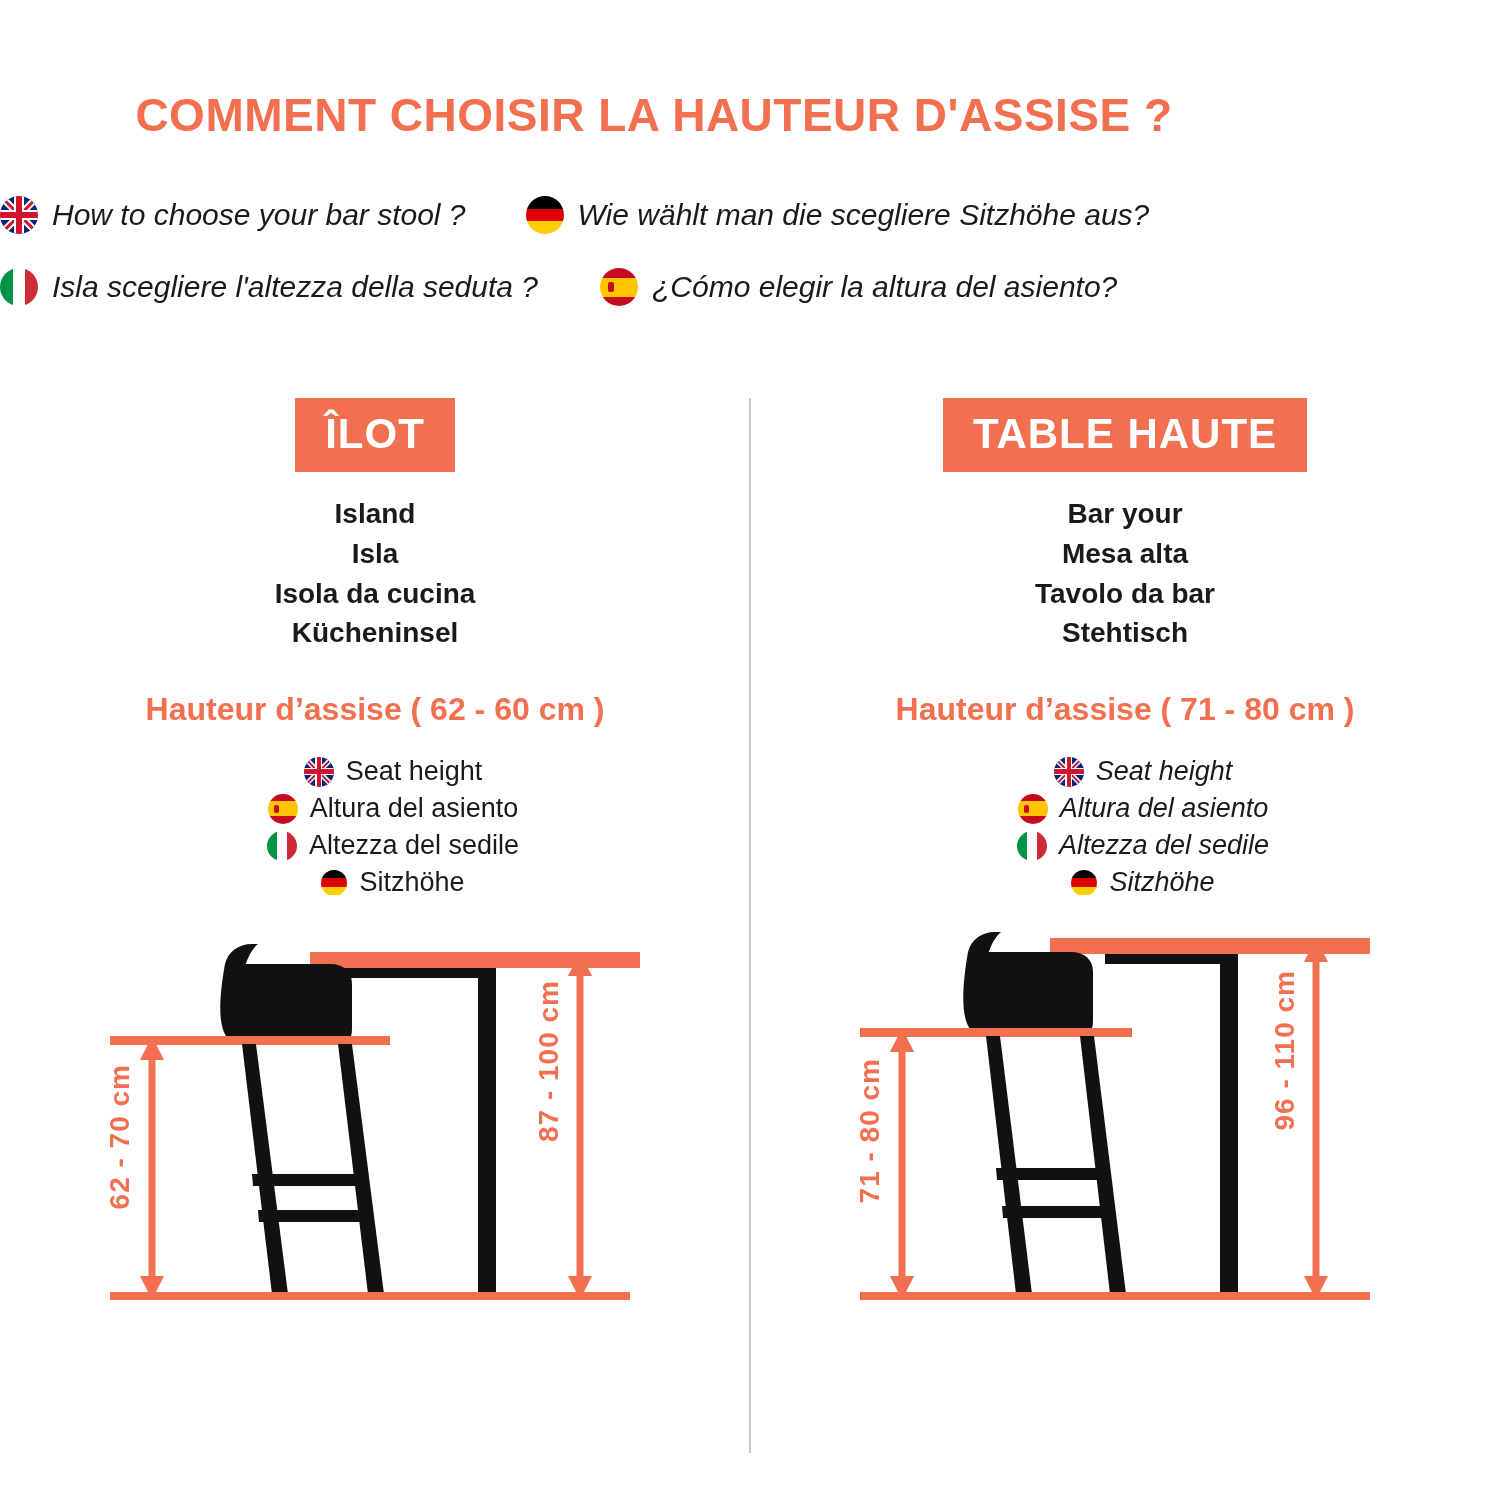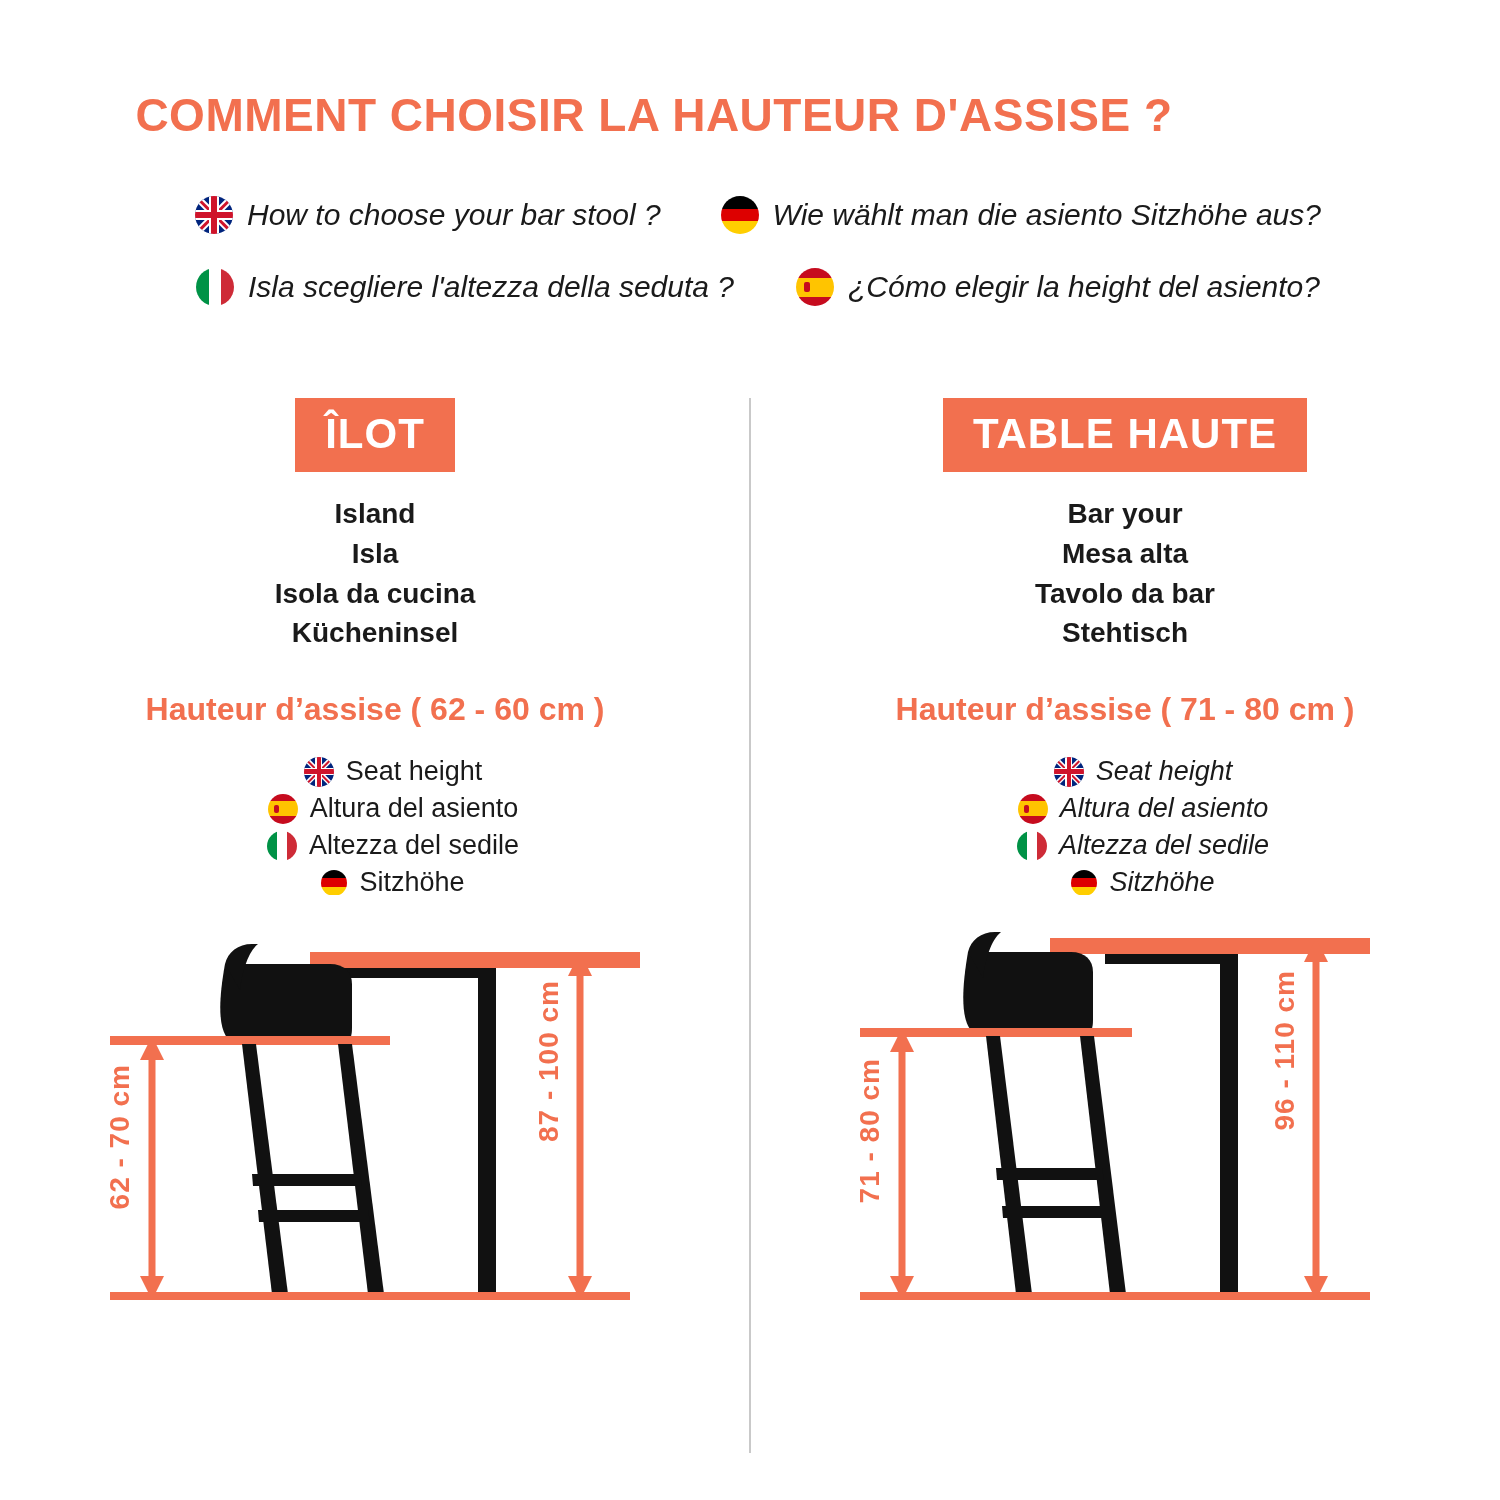--- a/index.html
+++ b/index.html
@@ -13,21 +13,21 @@
   }
   .page { position:relative; width:1500px; height:1500px; }
 
   
   .main-title {
     position:absolute; top:88px; left:0; width:1308px;
     text-align:center;
     color:#f2704f;
     font-size:46px; font-weight:bold; letter-spacing:0.5px;
   }
-  .lang-row { position:absolute; width:1500px; display:flex; justify-content:center; align-items:center;padding-left:16px; }
+  .lang-row { position:absolute; width:1500px; display:flex; align-items:center; }
   .lang-row.r1 { top:196px; }
   .lang-row.r2 { top:268px; }
   .lang-item { display:flex; align-items:center; gap:14px; }
   .lang-item .txt {
     font-style:italic; font-size:30px; color:#1a1a1a; white-space:nowrap;
   }
   .gap-1 { width:60px; }
   .gap-2 { width:62px; }
 
   
@@ -142,42 +142,42 @@
       </span>
       <span class="txt">How to choose your bar stool ?</span>
     </div>
     <div class="gap-1"></div>
     <div class="lang-item">
       <span class="flag sz38 flag-de">
         <span class="b1"></span>
           <span class="b2"></span>
           <span class="b3"></span>
       </span>
-      <span class="txt">Wie wählt man die asiento Sitzhöhe aus?</span>
+      <span class="txt">Wie wählt man die scegliere Sitzhöhe aus?</span>
     </div>
   </div>
 
   <div class="lang-row r2">
     <div class="lang-item">
       <span class="flag sz38 flag-it">
         <span class="b1"></span>
           <span class="b2"></span>
           <span class="b3"></span>
       </span>
       <span class="txt">Isla scegliere l'altezza della seduta ?</span>
     </div>
     <div class="gap-2"></div>
     <div class="lang-item">
       <span class="flag sz38 flag-es">
         <span class="b1"></span>
           <span class="b2"></span>
           <span class="b3"></span>
           <span class="crest"></span>
       </span>
-      <span class="txt">¿Cómo elegir la height del asiento?</span>
+      <span class="txt">¿Cómo elegir la altura del asiento?</span>
     </div>
   </div>
 
   <div class="divider"></div>
 
   <div class="col left">
     <div class="badge">ÎLOT</div>
     <div class="subnames">
       <div>Island</div>
       <div>Isla</div>

